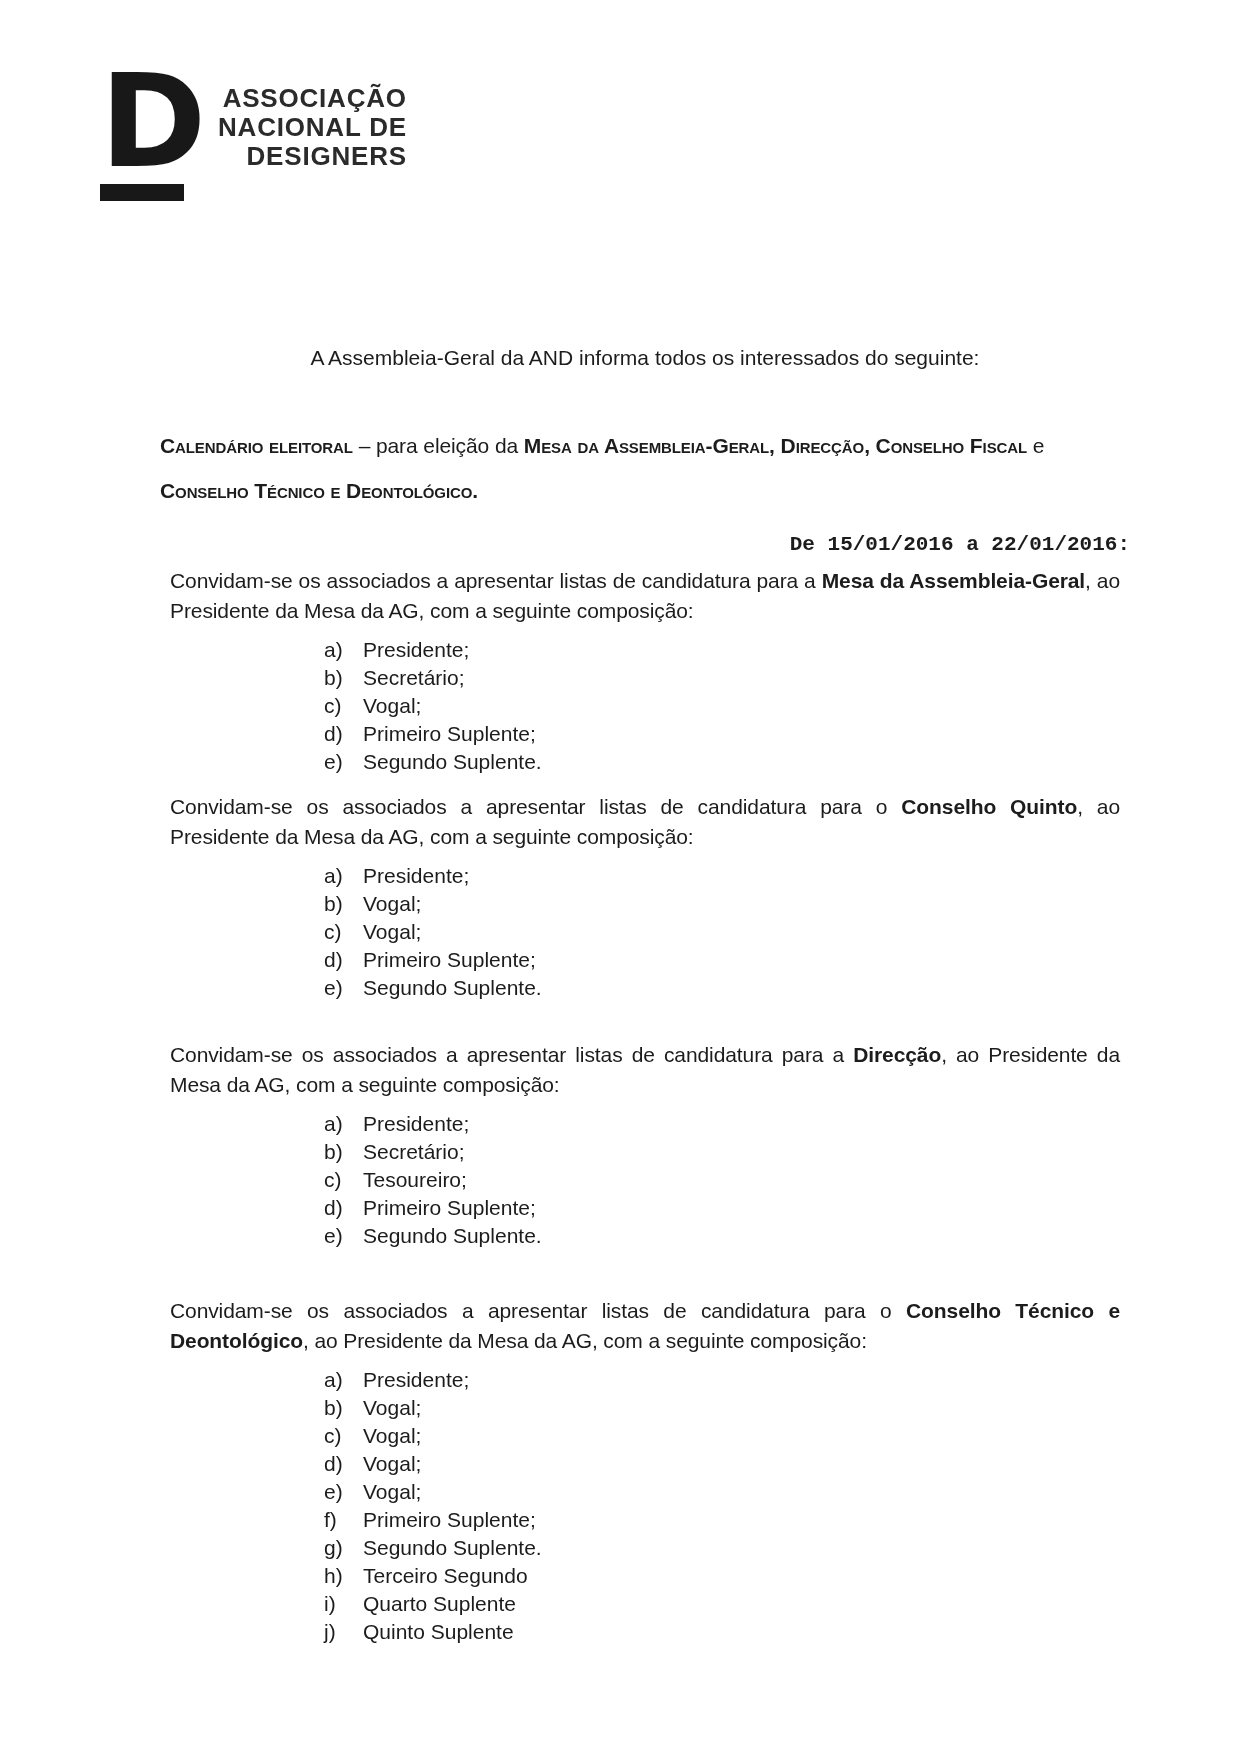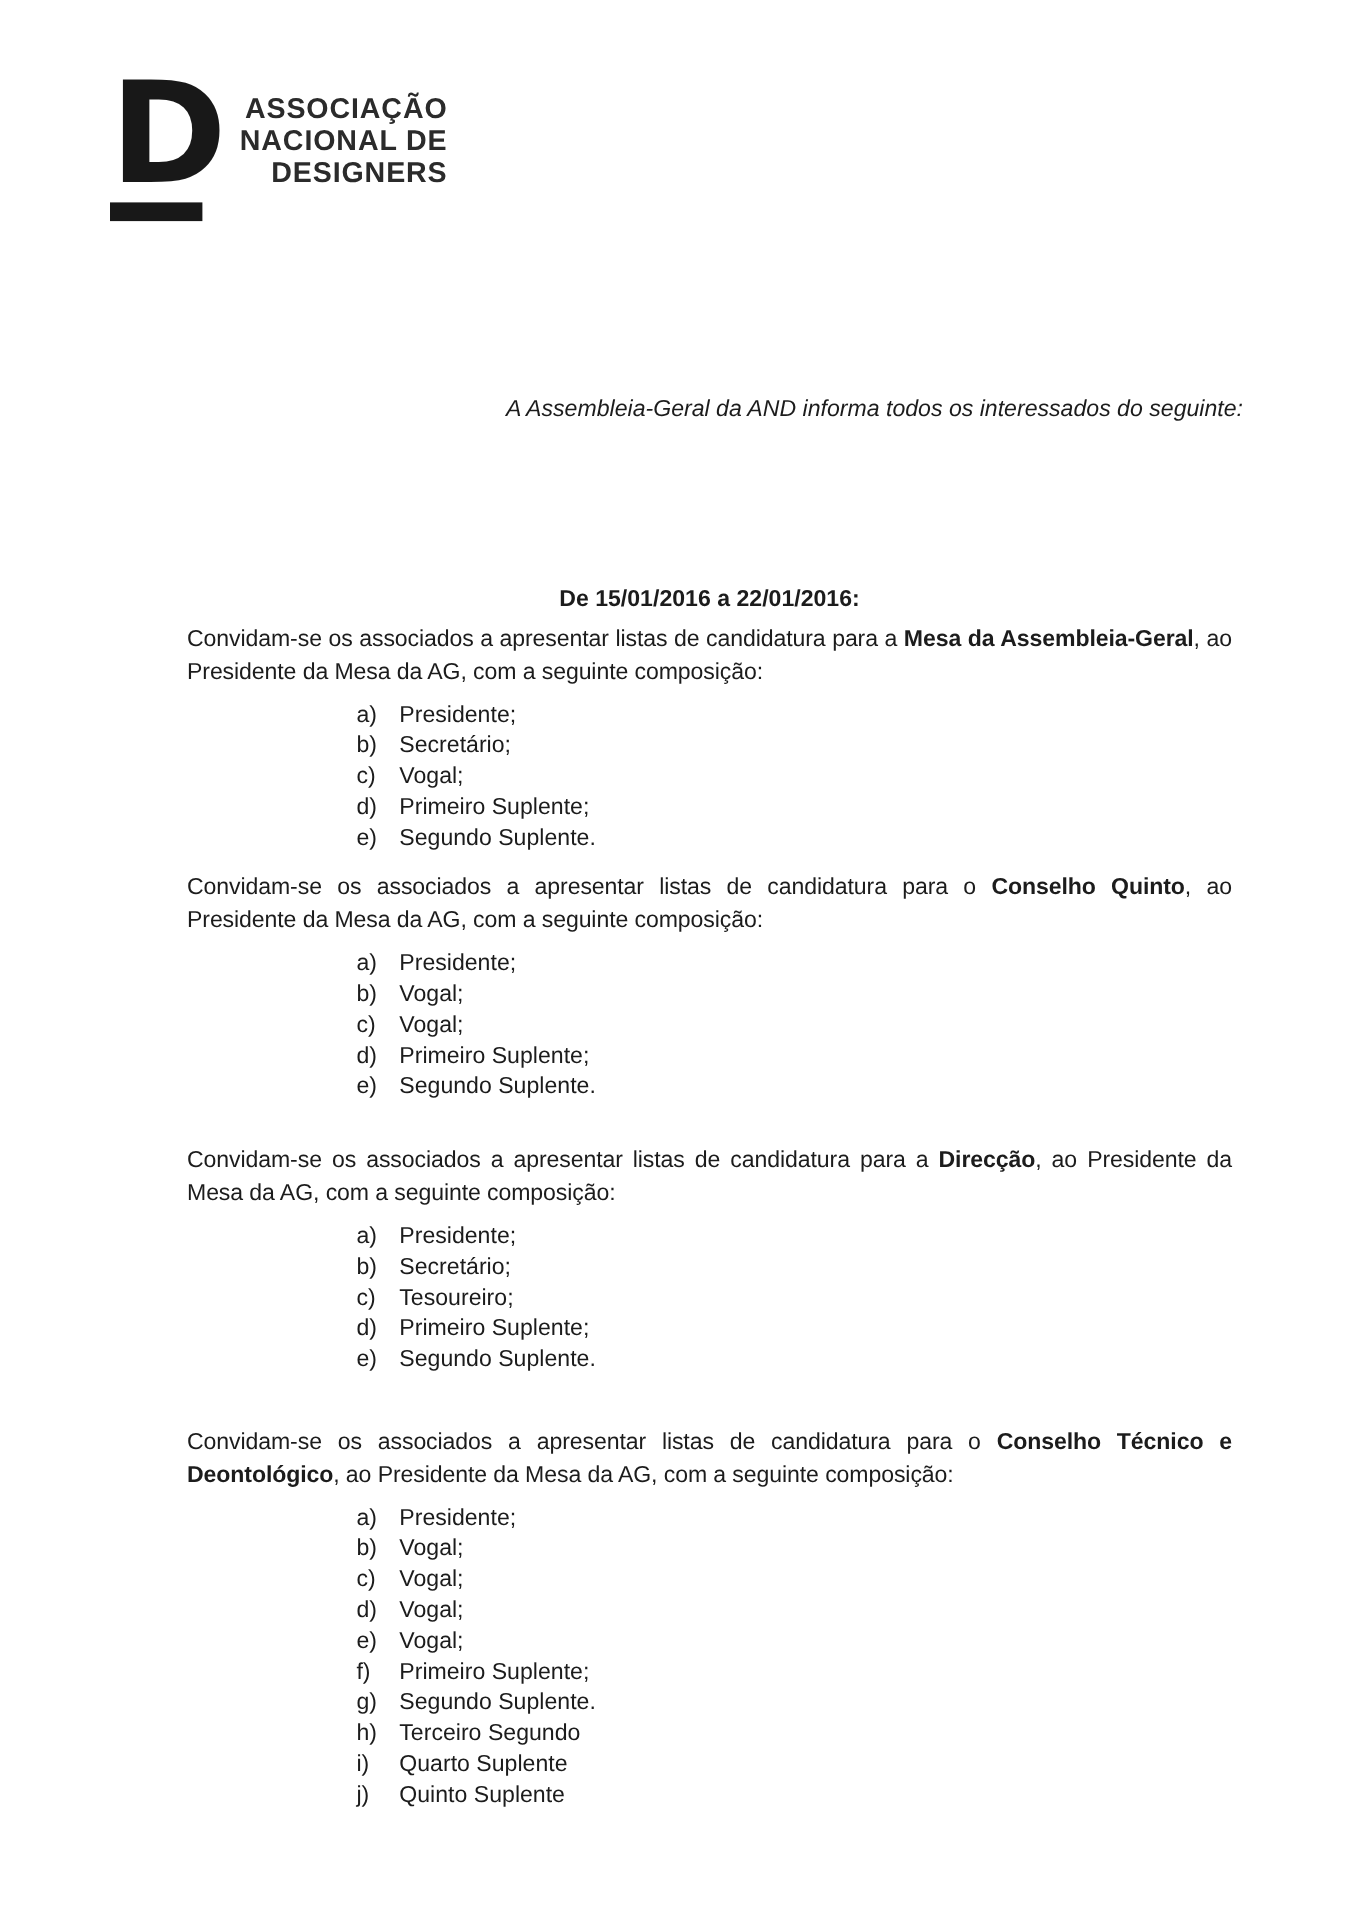--- a/index.html
+++ b/index.html
@@ -20,23 +20,23 @@
     color:#181818;letter-spacing:-3px;
   }
   .logo-bar{width:84px;height:17px;background:#181818;margin-top:12px;}
   .logo-text{
     padding-top:12px;
     font-size:26px;line-height:29px;font-weight:700;
     letter-spacing:.8px;color:#2b2b2b;white-space:nowrap;text-align:right;
   }
   
   .block{position:absolute;left:160px;width:970px;font-size:21px;}
-  .intro{top:338px;text-align:right;line-height:26px;font-style:italic;}
+  .intro{top:324px;text-align:center;line-height:26px;}
   .heading{top:402px;line-height:45px;text-align:left;letter-spacing:-.1px;}
-  .date{top:511px;text-align:center;font-weight:700;line-height:26px;}
+  .date{top:511px;text-align:right;font-weight:700;line-height:26px;font-family:Liberation Mono, monospace;}
   .sec1{top:556px;}
   .sec2{top:782px;}
   .sec3{top:1030px;}
   .sec4{top:1286px;}
   .para{margin:10px;line-height:30px;text-align:justify;letter-spacing:-.1px;}
   .b{font-weight:700;}
   .sc{font-variant:small-caps;font-weight:700;}
   .list{margin-top:4px;margin-left:164px;}
   .list-row{display:flex;line-height:28px;}
   .marker{width:39px;flex:none;}
@@ -54,20 +54,21 @@
     </div>
     <div class="logo-text">
       <div>ASSOCIAÇÃO</div>
       <div>NACIONAL DE</div>
       <div>DESIGNERS</div>
     </div>
   </header>
 
   <p class="block intro">A Assembleia-Geral da AND informa todos os interessados do seguinte:</p>
 
+  <p class="block heading"><span class="b sc">Calendário eleitoral</span><span> – para eleição da </span><span class="b sc">Mesa da Assembleia-Geral, Direcção, Conselho Fiscal</span><span> e </span><span class="b sc">Conselho Técnico e Deontológico.</span></p>
 
   <p class="block date">De 15/01/2016 a 22/01/2016:</p>
 
   <section class="block sec1">
     <p class="para"><span>Convidam-se os associados a apresentar listas de candidatura para a </span><span class="b">Mesa da Assembleia-Geral</span><span>, ao Presidente da Mesa da AG, com a seguinte composição:</span></p>
     <div class="list">
         <div class="list-row">
           <span class="marker">a)</span>
           <span class="item-text">Presidente;</span>
         </div>

